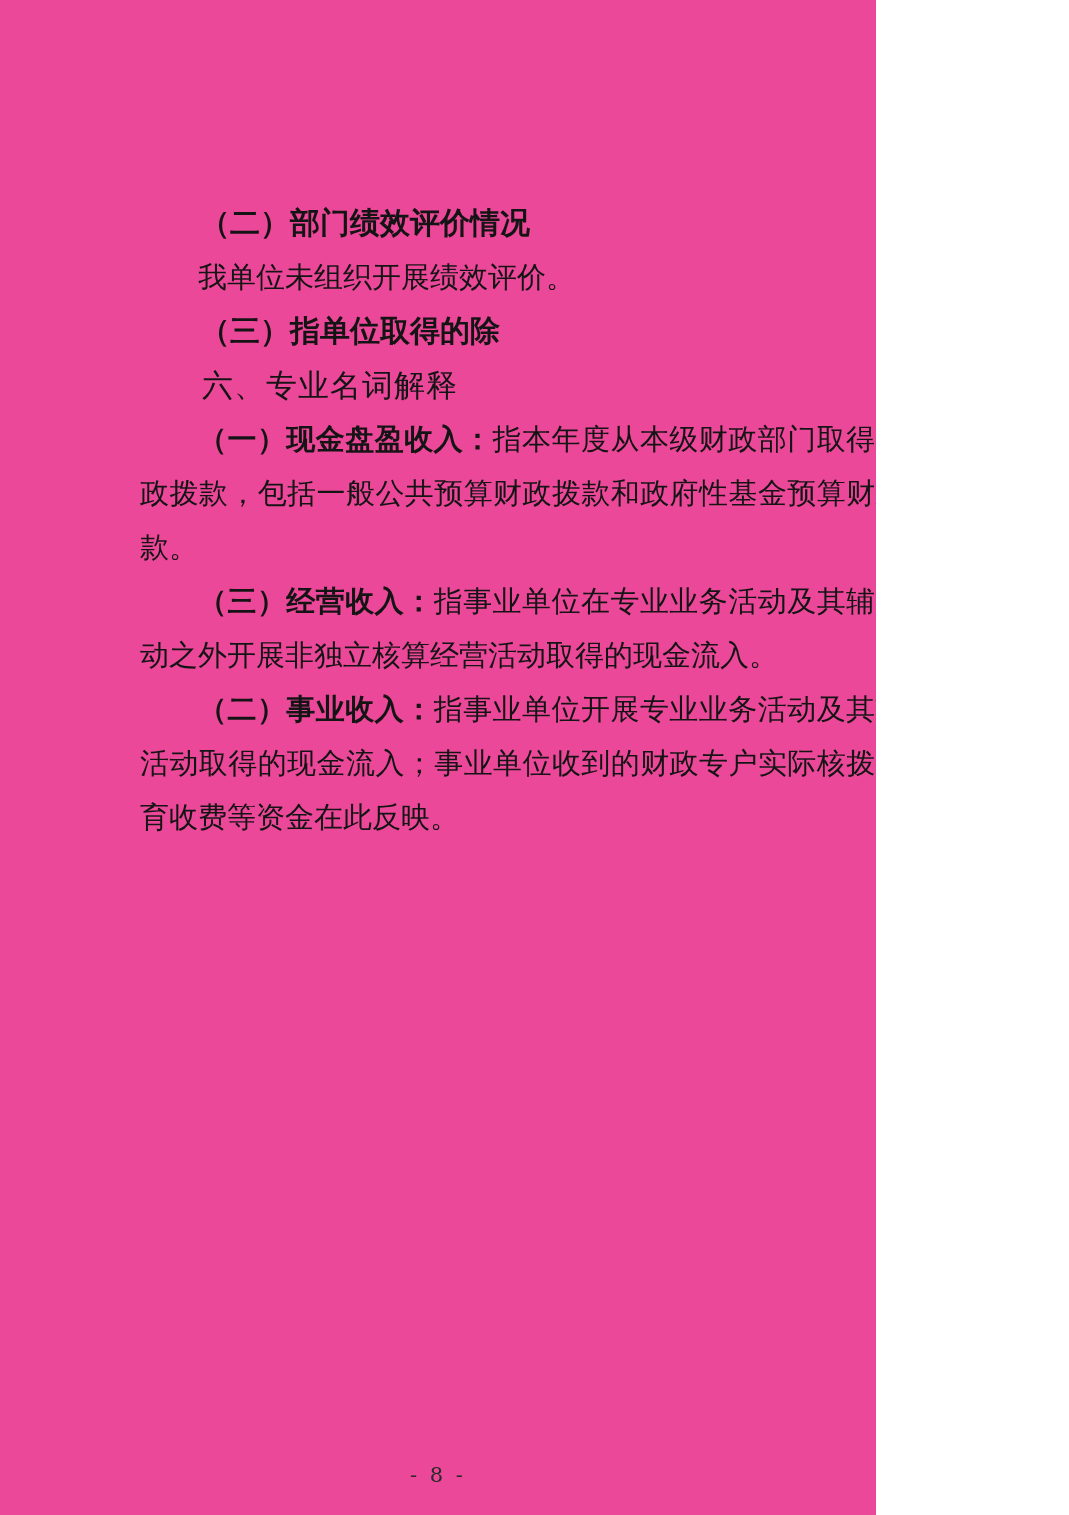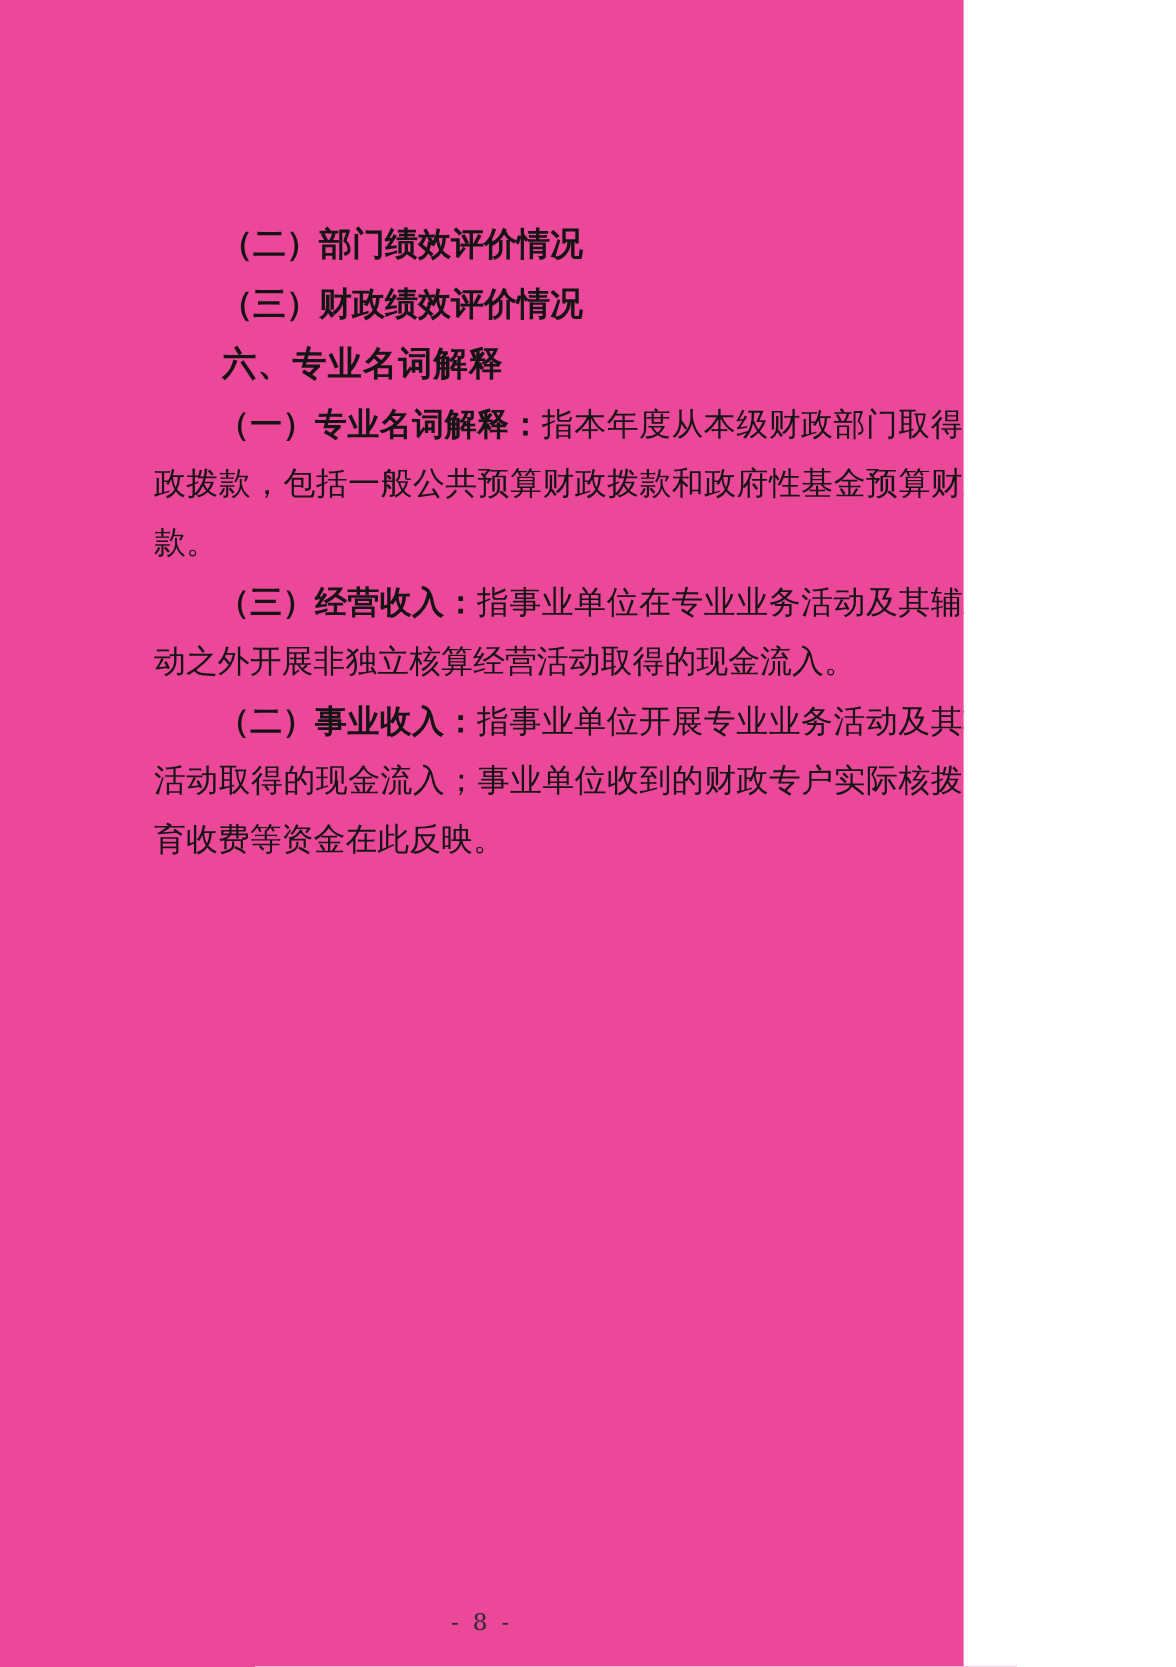--- a/index.html
+++ b/index.html
@@ -33,21 +33,21 @@
   .para {
     text-align: justify;
     text-justify: inter-ideograph;
   }
   .h-sub {
     font-weight: bold;
     font-size: 30px;
   }
   .h-chapter {
     font-family: "DejaVu Sans", sans-serif;
-    font-weight: bold;
+    font-weight: normal;
     font-size: 31px;
     letter-spacing: 1px;
   }
   .lead {
     font-weight: bold;
   }
   .footer {
     position: absolute;
     left: 0;
     width: 100%;
@@ -61,27 +61,28 @@
   }
 </style>
 </head>
 <body>
 
 <div class="page">
   <div class="content">
 
     <p class="h-sub">（二）部门绩效评价情况</p>
 
+    <p class="para">我单位未组织开展绩效评价。</p>
 
-    <p class="h-sub">（三）财政绩效评价情况</p>
+    <p class="h-sub">（三）指单位取得的除</p>
 
 
     <p class="h-chapter">六、专业名词解释</p>
 
-    <p class="para"><span class="lead">（一）专业名词解释：</span><span>指本年度从本级财政部门取得的财政拨款，包括一般公共预算财政拨款和政府性基金预算财政拨款。</span></p>
+    <p class="para"><span class="lead">（一）现金盘盈收入：</span><span>指本年度从本级财政部门取得的财政拨款，包括一般公共预算财政拨款和政府性基金预算财政拨款。</span></p>
 
     <p class="para"><span class="lead">（三）经营收入：</span><span>指事业单位在专业业务活动及其辅助活动之外开展非独立核算经营活动取得的现金流入。</span></p>
 
     <p class="para"><span class="lead">（二）事业收入：</span><span>指事业单位开展专业业务活动及其辅助活动取得的现金流入；事业单位收到的财政专户实际核拨的教育收费等资金在此反映。</span></p>
 
 
   </div>
 
   <div class="footer">- 8 -</div>
 </div>

